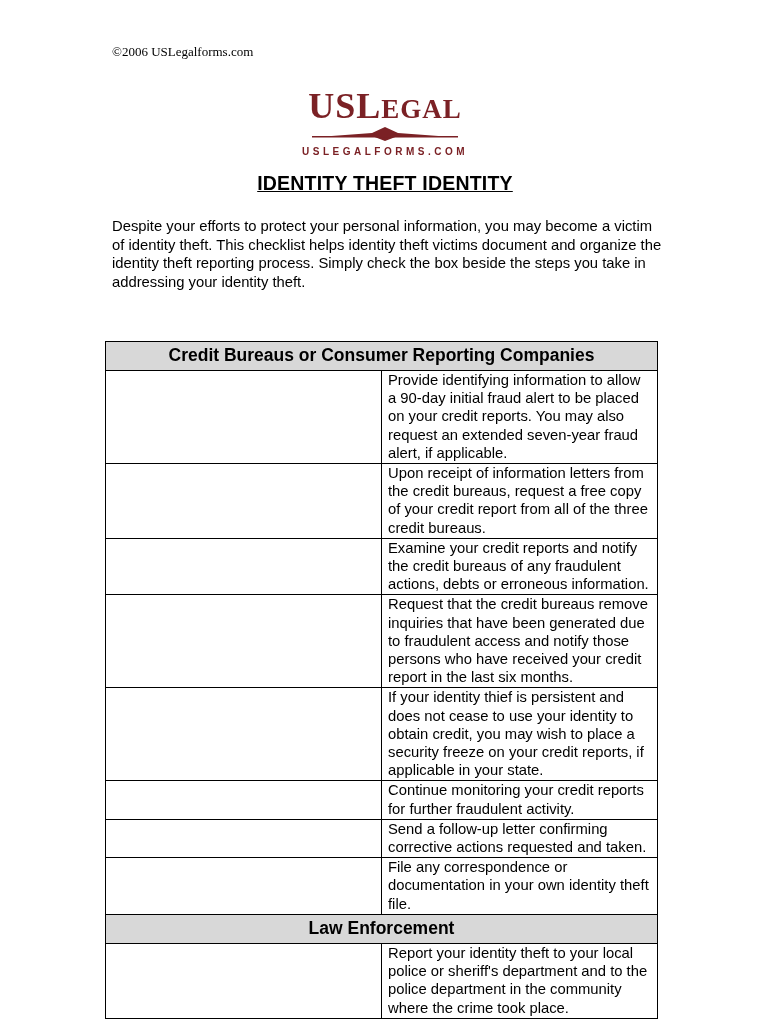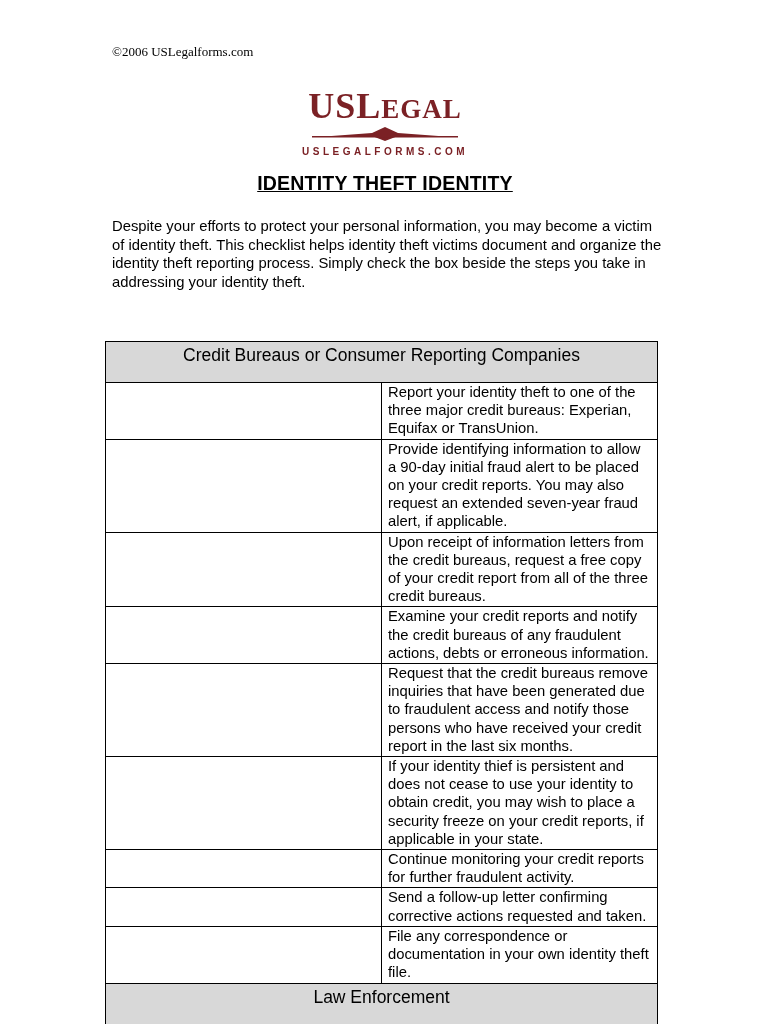--- a/index.html
+++ b/index.html
@@ -55,23 +55,23 @@
     position: absolute; top: 341px; left: 105px;
     width: 553px;
     border-collapse: collapse;
     table-layout: fixed;
   }
   table.checklist th, table.checklist td {
     border: 1px solid #000;
   }
   th.section-header {
     background: #d8d8d8;
-    font-size: 17.5px; font-weight: normal;
+    font-size: 17.5px; font-weight: bold;
     text-align: center;
-    padding: 3px 0 16px 0;
+    padding: 3px 0 4px 0;
     font-family: "Liberation Sans", sans-serif;
   }
   td.check { width: 43px; }
   td.text {
     font-size: 14.8px; line-height: 18.2px;
     padding: 0px 6px 1px 6px;
     vertical-align: top;
   }
 </style>
 </head>
@@ -93,24 +93,20 @@
   </div>
 
   <div class="doc-title">IDENTITY THEFT IDENTITY</div>
 
   <div class="intro">Despite your efforts to protect your personal information, you may become a victim of identity theft. This checklist helps identity theft victims document and organize the identity theft reporting process. Simply check the box beside the steps you take in addressing your identity theft.</div>
 
   <table class="checklist">
     <tbody>
         <tr>
       <th colspan="2" class="section-header">Credit Bureaus or Consumer Reporting Companies</th>
-    </tr>
-    <tr>
-      <td class="check"></td>
-      <td class="text">Report your identity theft to one of the three major credit bureaus: Experian, Equifax or TransUnion.</td>
     </tr>
     <tr>
       <td class="check"></td>
       <td class="text">Provide identifying information to allow a 90-day initial fraud alert to be placed on your credit reports.  You may also request an extended seven-year fraud alert, if applicable.</td>
     </tr>
     <tr>
       <td class="check"></td>
       <td class="text">Upon receipt of information letters from the credit bureaus, request a free copy of your credit report from all of the three credit bureaus.</td>
     </tr>
     <tr>

